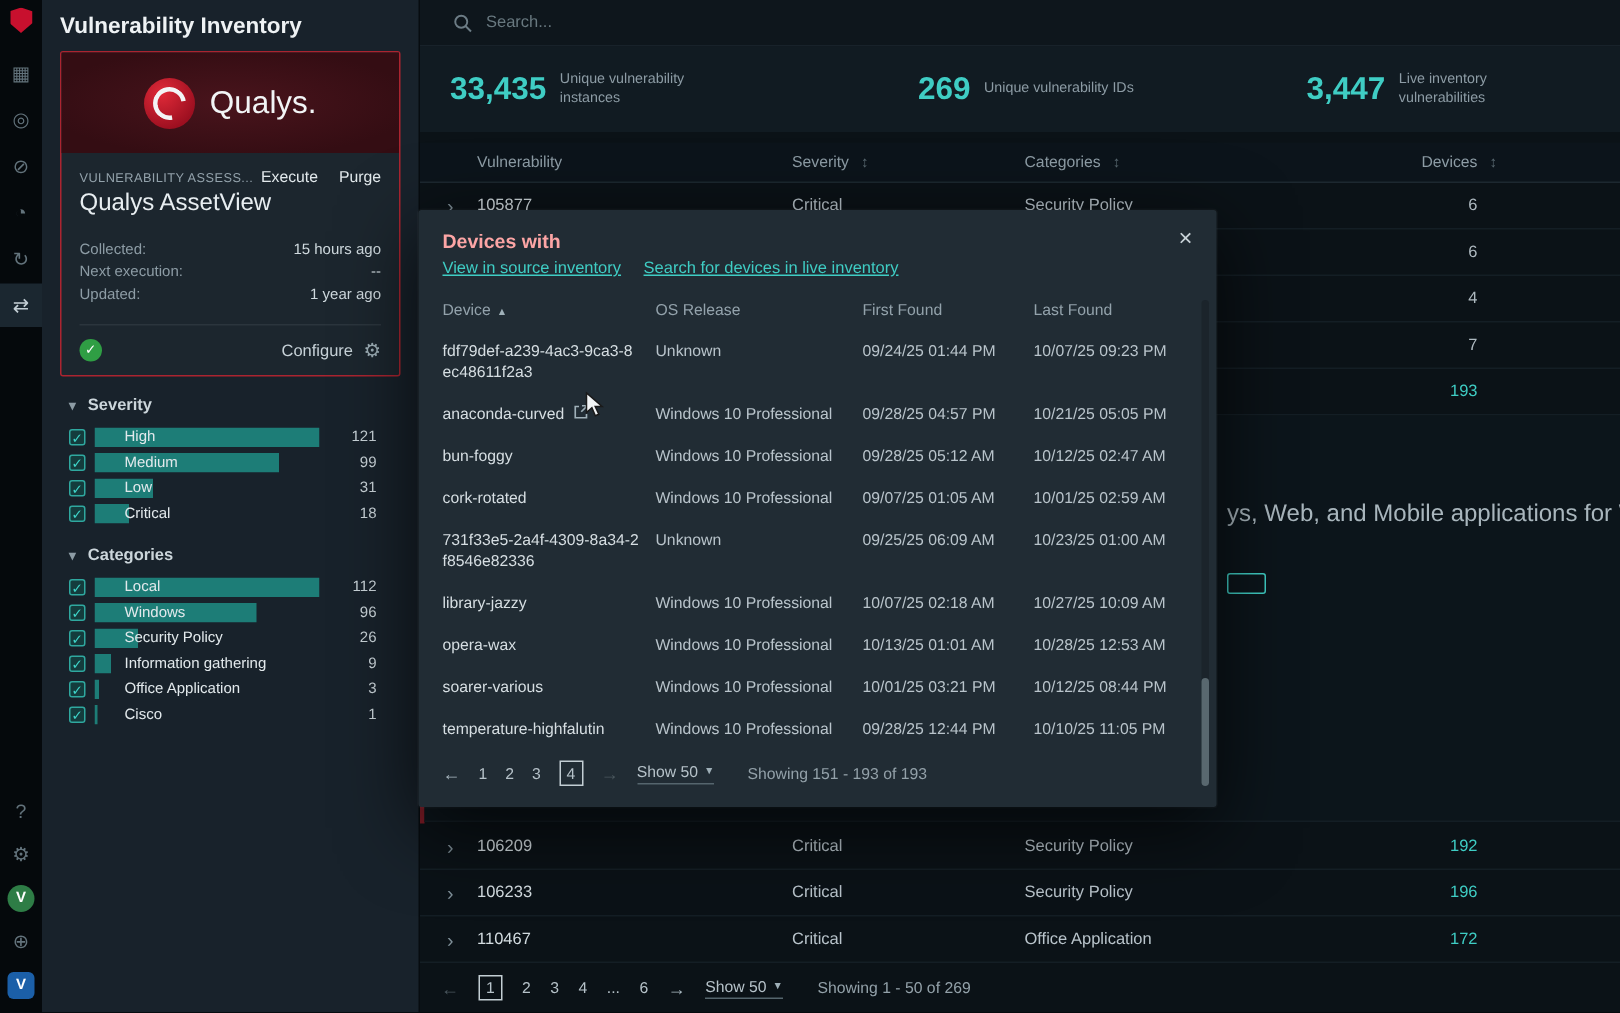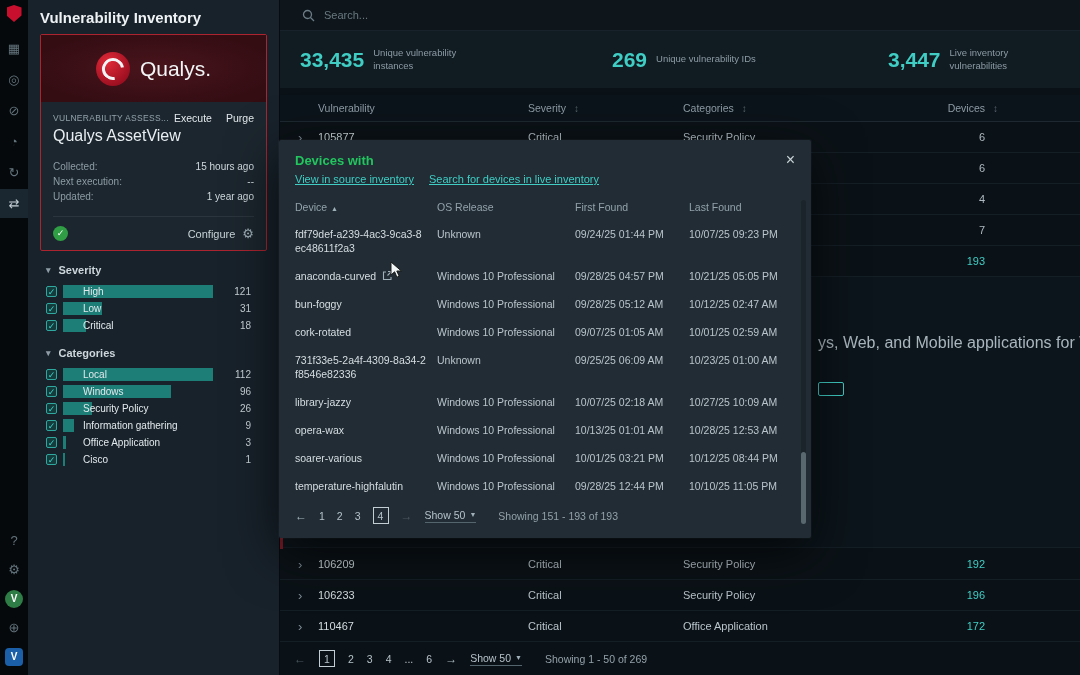--- a/index.html
+++ b/index.html
@@ -49,21 +49,21 @@
   .f-count { width:30px; text-align:right; font-size:10px; color:#cad4d9; margin-left:8px; }
 
   
   .main { position:absolute; left:280px; top:0; right:0; height:675px; background:#0b1217; }
   .topbar { position:absolute; left:0; top:0; right:0; height:31px; background:#0e161c; border-bottom:1px solid #18222a; display:flex; align-items:center; padding-left:22px; gap:9px; cursor:text; }
   .search-ph { font-size:11px; color:#68787f; }
   .statsbar { position:absolute; left:0; top:31px; right:0; height:57px; background:#111b22; }
   .stat { position:absolute; top:0; height:100%; display:flex; align-items:center; gap:9px; }
   .stat-val { font-size:21px; font-weight:bold; color:#3fcdc4; }
   .stat-label { font-size:9.5px; color:#8d9ca5; line-height:1.3; }
-  .s1 { left:20px; } .s2 { left:332px; } .s3 { left:608px; }
+  .s1 { left:20px; } .s2 { left:332px; } .s3 { left:591px; }
   .s1 .stat-label, .s3 .stat-label { width:112px; }
   .s2 .stat-label { white-space:nowrap; }
 
   .grid6 { display:grid; grid-template-columns:38px 210px 155px 250px 52px 1fr; align-items:center; }
   .thead { position:absolute; left:0; top:95px; right:0; height:27px; background:#0c141b; border-bottom:1px solid #1d2830; font-size:10.5px; color:#8d9ca5; }
   .sort { font-size:10px; color:#57666e; margin-left:8px; }
   .th-dev { text-align:right; }
   .trow { position:absolute; left:0; right:0; height:31px; border-bottom:1px solid #141e25; font-size:11px; color:#b9c4cb; }
   .chev { padding-left:18px; color:#7e8e97; font-size:13px; cursor:pointer; }
   .vid { color:#d3dce0; }
@@ -80,21 +80,21 @@
   .pg-arrow.dim { color:#4a575e; }
   .pg-num { cursor:pointer; }
   .pg-current { min-width:16px; height:17px; border:1px solid #c3ced4; text-align:center; line-height:16px; padding:0 4px; cursor:pointer; }
   .show { display:flex; align-items:center; gap:4px; border-bottom:1px solid #55656d; padding-bottom:1px; cursor:pointer; }
   .caret { font-size:7px; color:#9fb0b8; }
   .summary { color:#93a1a9; margin-left:10px; }
 
   
   .modal { position:absolute; left:279px; top:140px; width:532px; height:398px; background:#212c34; border-radius:2px; box-shadow:0 14px 52px rgba(0,0,0,.7), 0 0 0 1px rgba(255,255,255,.03); z-index:10; padding:13px 16px; }
   .m-title-row { display:flex; justify-content:space-between; align-items:flex-start; }
-  .m-title { font-size:13px; font-weight:bold; color:#22c55e; }
+  .m-title { font-size:13px; font-weight:bold; color:#fca5a5; }
   .m-close { font-size:16px; color:#c9d3d8; line-height:13px; cursor:pointer; }
   .m-links { margin-top:5px; display:flex; gap:15px; font-size:11px; color:#3fcdc4; }
   .m-links span { cursor:pointer;text-decoration:underline; }
   .m-grid { display:grid; grid-template-columns:142px 138px 114px 1fr; }
   .m-head { margin-top:16px; font-size:10.5px; color:#93a2ab; padding-bottom:7px; cursor:pointer; }
   .m-sort { font-size:7px; margin-left:4px; color:#9fb0b8; }
   .m-row { font-size:10.5px; color:#b9c4cb; padding:7px 0; align-items:start; }
   .m-dev { color:#d6dee2; padding-right:10px; word-break:break-all; line-height:14px; }
   .m-cell { white-space:nowrap; line-height:14px; }
   .ext { margin-left:6px; vertical-align:-1px; cursor:pointer; }
@@ -181,20 +181,28 @@
       <span class="cb"></span>
       <span class="f-bar-wrap">
           <span class="f-bar" style="width: 100%;"></span>
           <span class="f-label">High</span>
         </span>
       <span class="f-count">121</span>
     </div>
     <div class="f-item">
       <span class="cb"></span>
       <span class="f-bar-wrap">
+          <span class="f-bar" style="width: 82%;"></span>
+          <span class="f-label">Medium</span>
+        </span>
+      <span class="f-count">99</span>
+    </div>
+    <div class="f-item">
+      <span class="cb"></span>
+      <span class="f-bar-wrap">
           <span class="f-bar" style="width: 26%;"></span>
           <span class="f-label">Low</span>
         </span>
       <span class="f-count">31</span>
     </div>
     <div class="f-item">
       <span class="cb"></span>
       <span class="f-bar-wrap">
           <span class="f-bar" style="width: 15%;"></span>
           <span class="f-label">Critical</span>

